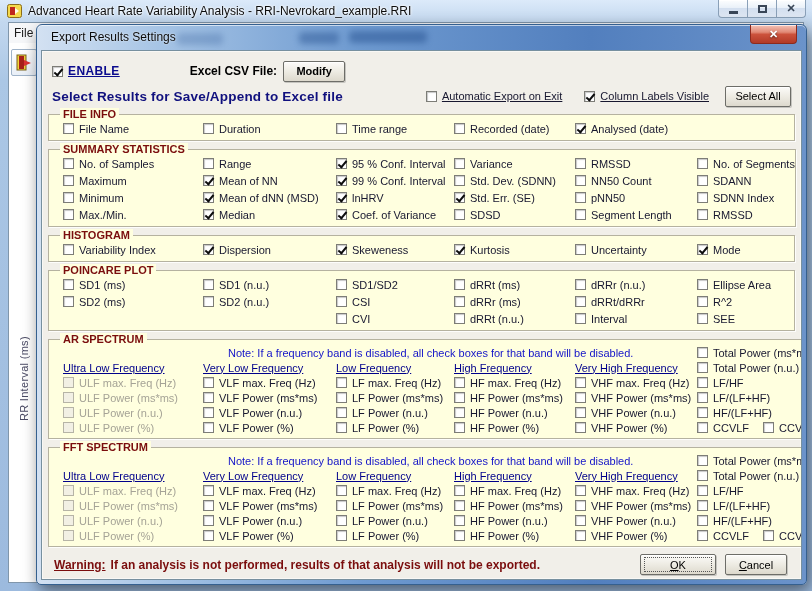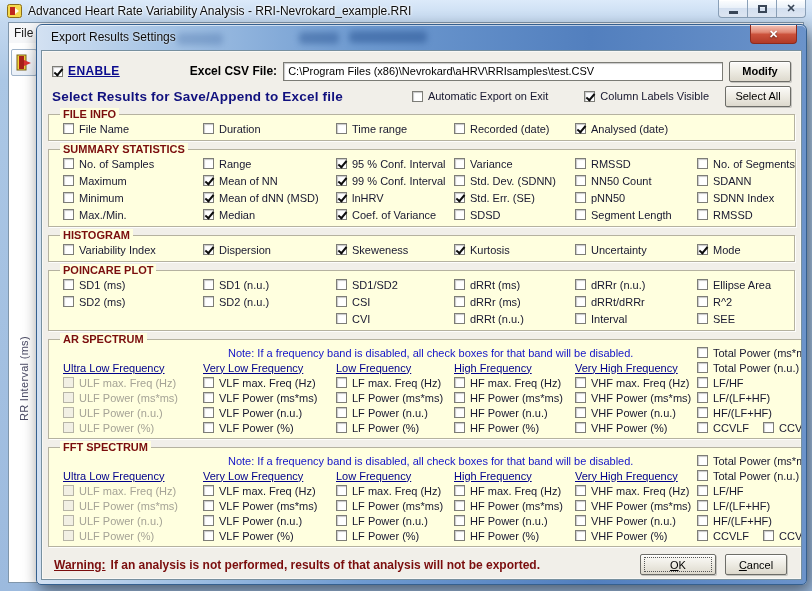--- a/index.html
+++ b/index.html
@@ -54,21 +54,21 @@
     font-family:"Liberation Sans",sans-serif;font-size:11px;padding:1px 4px;
     box-shadow:inset 1px 1px 1px rgba(0,0,0,.22);}
   .winbtn{height:21px;border:1px solid #6d6d68;border-radius:2px;color:#000;
     background:linear-gradient(180deg,#fcfbf9,#efede5 45%,#ddd9cd);
     font-family:"Liberation Sans",sans-serif;font-size:11px;
     box-shadow:inset 0 1px 0 #fff,1px 1px 0 rgba(0,0,0,.18);}
   .modify-btn{width:62px;font-weight:bold;}
   .selectall-btn{width:66px;}
   .row2{display:flex;align-items:center;margin:4px 10px 2px 10px;height:20px;}
   .heading{font-weight:bold;font-size:13.5px;color:#10107e;letter-spacing:.2px;white-space:nowrap;}
-  .r2group{margin-left:auto;display:flex;align-items:center;gap:36px;margin-right:16px;}
+  .r2group{margin-left:auto;display:flex;align-items:center;gap:22px;margin-right:16px;text-decoration:underline;}
 
   
   .cb{display:inline-flex;align-items:center;gap:5px;white-space:nowrap;}
   .box{width:11px;height:11px;flex:none;background:#fff;border:1px solid #7d7d77;position:relative;
     box-shadow:inset 1px 1px 1px rgba(0,0,0,.22);}
   .box.chk::after{content:"";position:absolute;left:3px;top:0px;width:3px;height:7px;
     border:solid #0d0d0d;border-width:0 2px 2px 0;transform:rotate(40deg);}
   .cb.dis .box{background:#f2f0e4;border-color:#b6b4a6;box-shadow:none;}
   .cb.dis .cl{color:#a5a396;}
   .cl{white-space:nowrap;}
@@ -142,21 +142,20 @@
     <span class="dlg-close">✕</span>
 
     <div class="dlg-body">
 
       <div class="row1">
         <span class="cb">
           <span class="box chk"></span>
           <span class="enable-label">ENABLE</span>
         </span>
         <span class="csv-label">Excel CSV File:</span>
-        <input class="csv-input" type="text" value="C:\Program Files (x86)\Nevrokard\aHRV\RRIsamples\test.CSV" style="">
         <button class="winbtn modify-btn">Modify</button>
       </div>
 
       <div class="row2">
         <span class="heading">Select Results for Save/Append to Excel file</span>
         <span class="r2group">
           <span class="cb">
             <span class="box"></span>
             <span class="cl">Automatic Export on Exit</span>
           </span>

